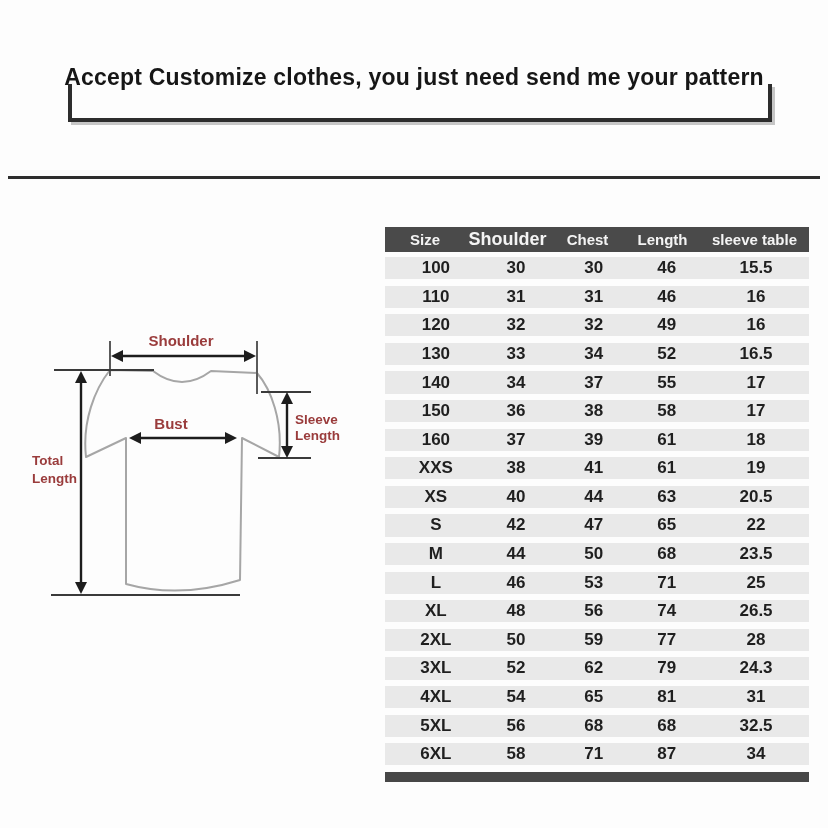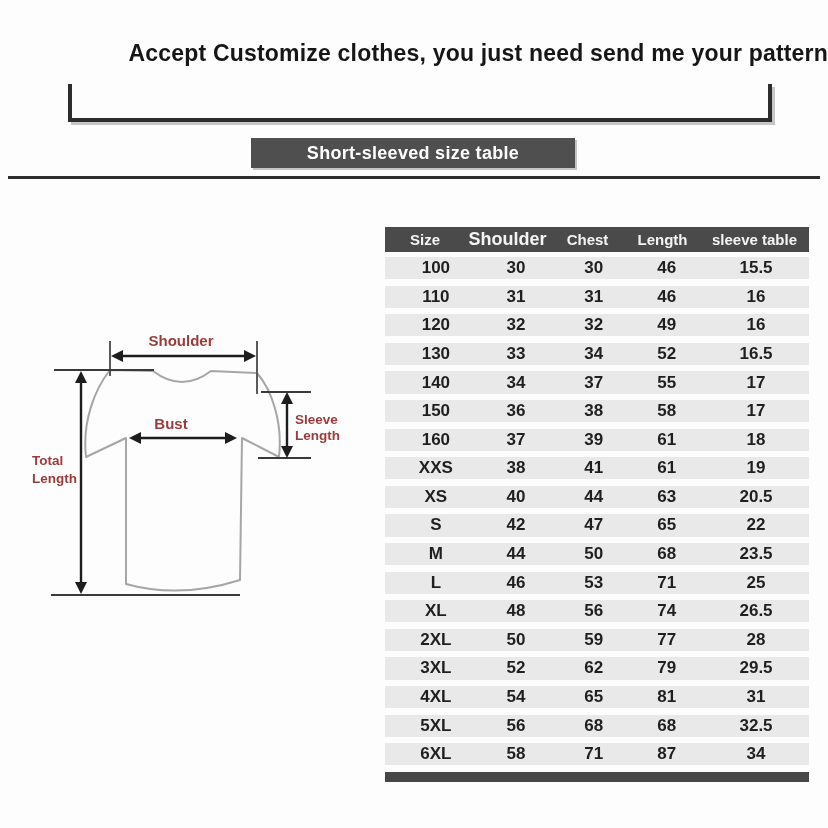--- a/index.html
+++ b/index.html
@@ -8,21 +8,21 @@
     background:#fdfdfd;overflow:hidden;
     font-family:"Liberation Sans","DejaVu Sans",sans-serif;
     color:#141414;
   }
   
   .banner-line{
     position:absolute;left:0;width:828px;text-align:center;
     font-weight:bold;font-size:23px;letter-spacing:.2px;color:#161616;
     white-space:nowrap;
   }
-  .banner-line.l1{top:40px;text-align:right;}
+  .banner-line.l1{top:64px;}
   .banner-line.l2{top:86px;}
   .banner-frame{
     position:absolute;left:68px;top:84px;width:696px;height:34px;
     border-left:4px solid #2d2d2d;border-right:4px solid #2d2d2d;
     border-bottom:4px solid #2d2d2d;
     box-shadow:3px 3px 0 rgba(130,130,130,.45);
   }
   
   .section-bar{
     position:absolute;left:251px;top:138px;width:324px;height:30px;
@@ -70,23 +70,20 @@
   .head{fill:#1d1d1d;}
 </style>
 </head>
 <body>
 
 <div class="page">
 
   <div class="banner-line l1">Accept Customize clothes, you just need send me your pattern</div>
   <div class="banner-frame"></div>
 
-  <div class="section-bar">
-    <span>Short-sleeved size table</span>
-  </div>
   <div class="rule"></div>
 
   <svg class="diagram" viewBox="0 0 350 290" xmlns="http://www.w3.org/2000/svg">
 
     <path class="shirt" d="M 92,44 L 135,45 Q 164,67 193,45 L 239,47
          C 253,63 265,95 261,131
          L 224,112 L 222,254
          Q 162,273 108,258
          L 108,112 L 68,131
          C 64,95 77,63 92,44 Z"></path>
@@ -225,21 +222,21 @@
           <div class="cell c1">50</div>
           <div class="cell c2">59</div>
           <div class="cell c3">77</div>
           <div class="cell c4">28</div>
         </div>
         <div class="trow">
           <div class="cell c0">3XL</div>
           <div class="cell c1">52</div>
           <div class="cell c2">62</div>
           <div class="cell c3">79</div>
-          <div class="cell c4">29.5</div>
+          <div class="cell c4">24.3</div>
         </div>
         <div class="trow">
           <div class="cell c0">4XL</div>
           <div class="cell c1">54</div>
           <div class="cell c2">65</div>
           <div class="cell c3">81</div>
           <div class="cell c4">31</div>
         </div>
         <div class="trow">
           <div class="cell c0">5XL</div>

